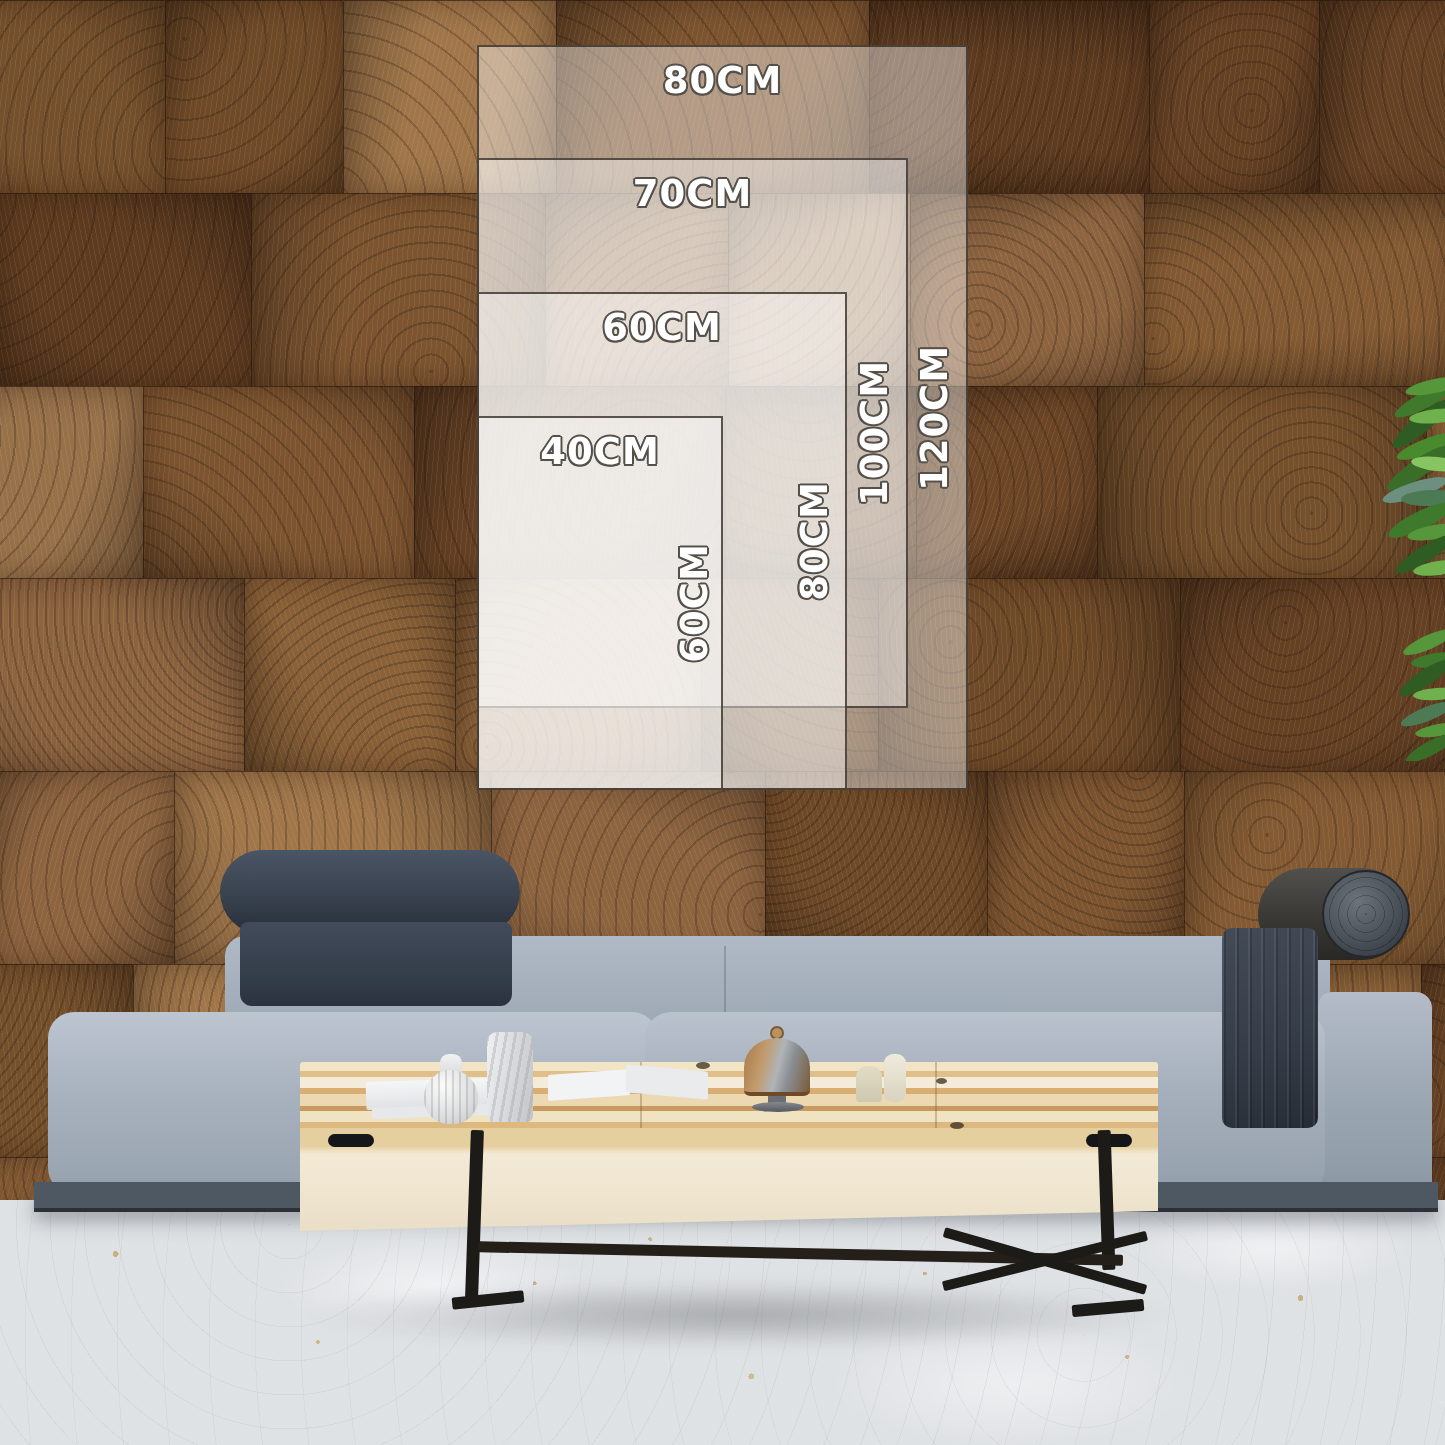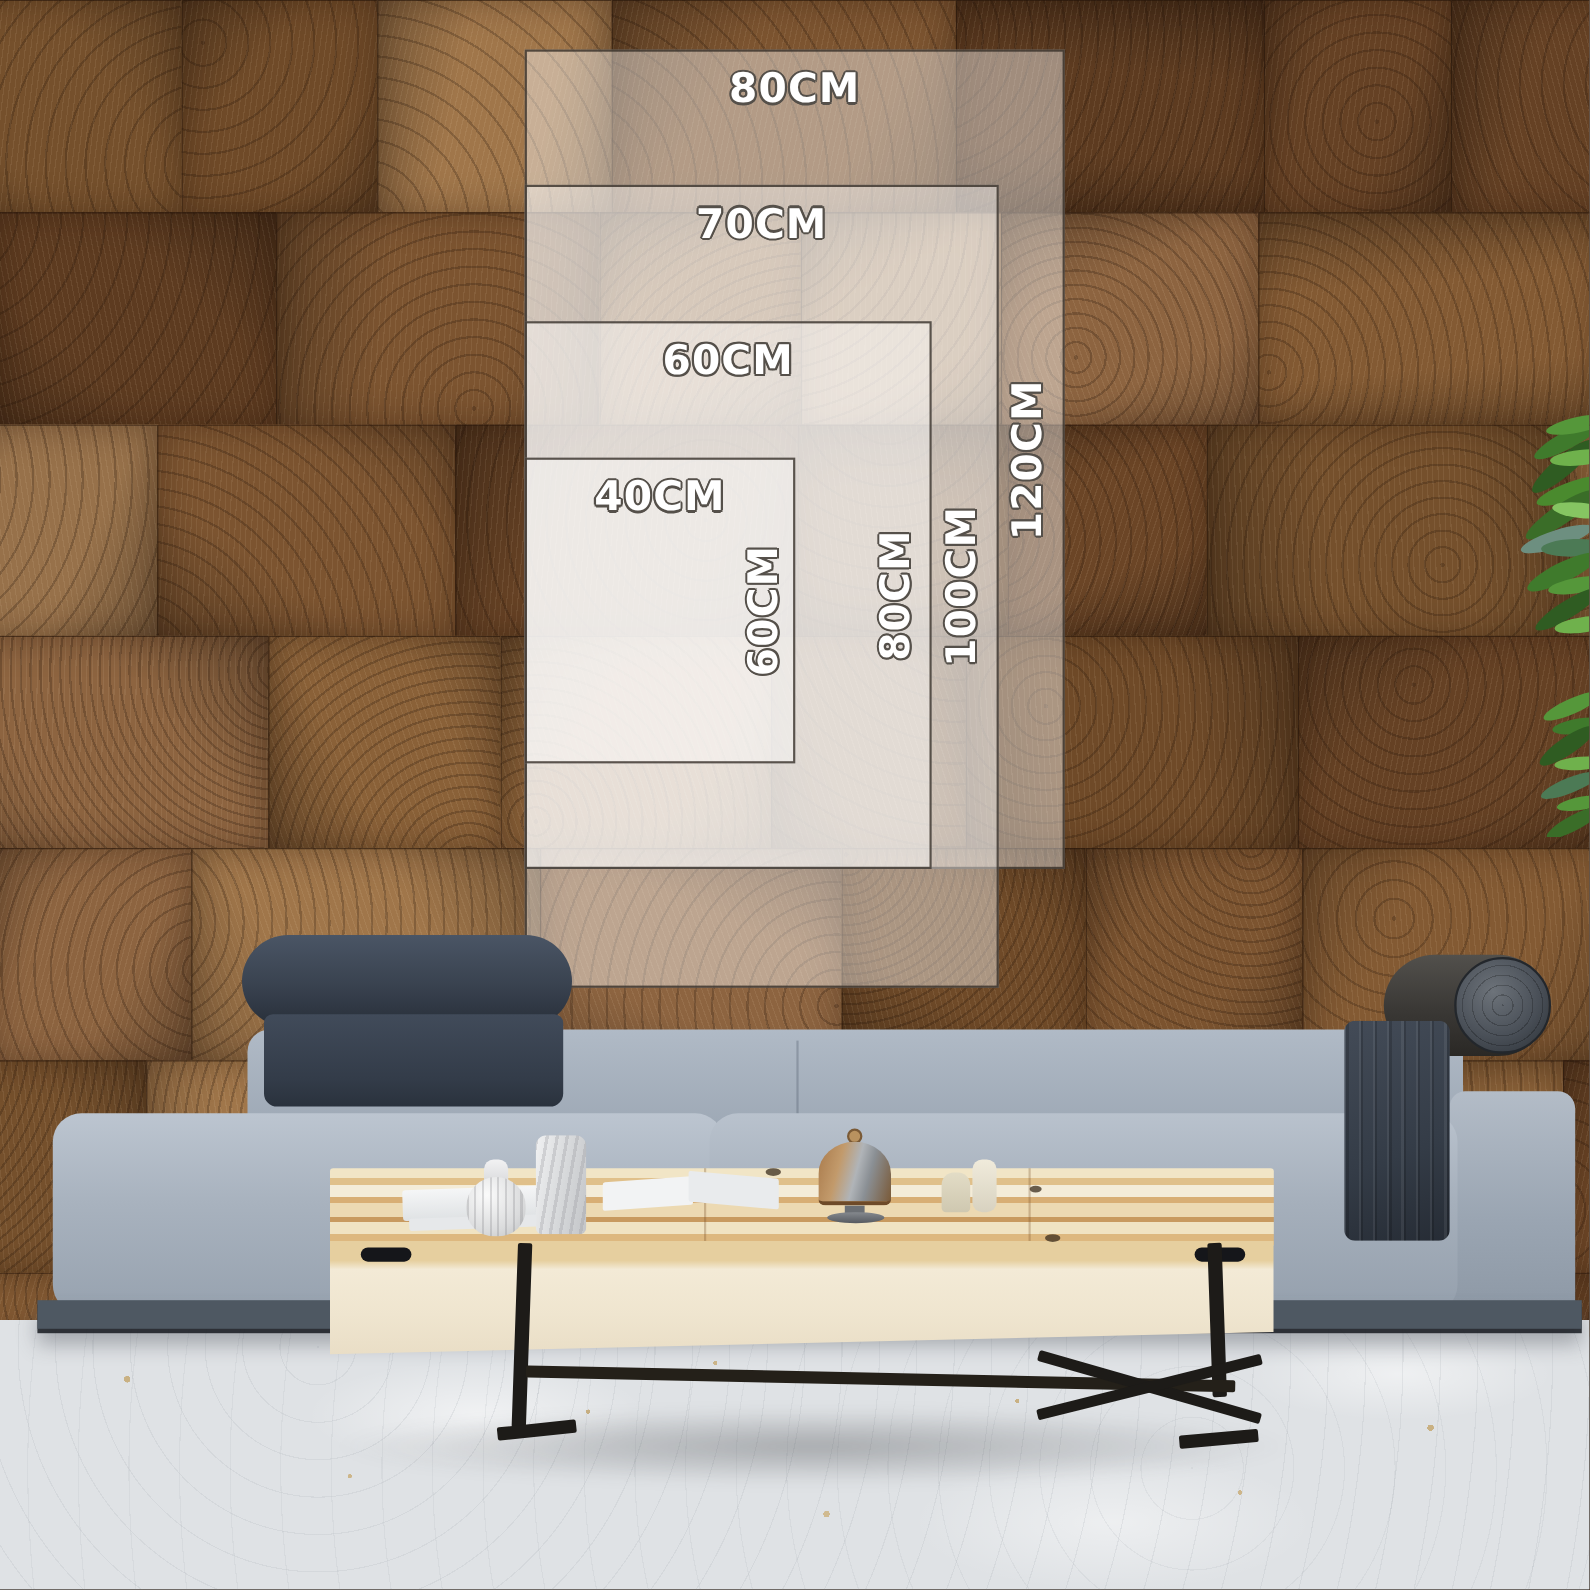--- a/index.html
+++ b/index.html
@@ -184,33 +184,33 @@
       <ellipse cx="46" cy="122" rx="28" ry="7" fill="#3a6d28" transform="rotate(-28 46 122)"></ellipse>
     </g>
   </svg>
 
   <div class="size-rect" style="left:477px;top:45px;width:491px;height:745px">
     <div class="size-label top">80CM</div>
     <div class="vlabel-anchor" style="left:455px">
       <div class="size-label">120CM</div>
     </div>
   </div>
-  <div class="size-rect" style="left:477px;top:168px;width:431px;height:730px">
+  <div class="size-rect" style="left:477px;top:158px;width:431px;height:550px">
     <div class="size-label top">70CM</div>
     <div class="vlabel-anchor" style="left:395px">
       <div class="size-label">100CM</div>
     </div>
   </div>
   <div class="size-rect" style="left:477px;top:292px;width:370px;height:498px">
     <div class="size-label top">60CM</div>
     <div class="vlabel-anchor" style="left:335px">
       <div class="size-label">80CM</div>
     </div>
   </div>
-  <div class="size-rect" style="left:477px;top:416px;width:246px;height:278px">
+  <div class="size-rect" style="left:477px;top:416px;width:246px;height:374px">
     <div class="size-label top">40CM</div>
     <div class="vlabel-anchor" style="left:215px">
       <div class="size-label">60CM</div>
     </div>
   </div>
 
   <div class="sofa-part" id="sofa-back">
     <div id="sofa-back-seam"></div>
   </div>
   <div class="sofa-part" id="armrest-left"></div>

